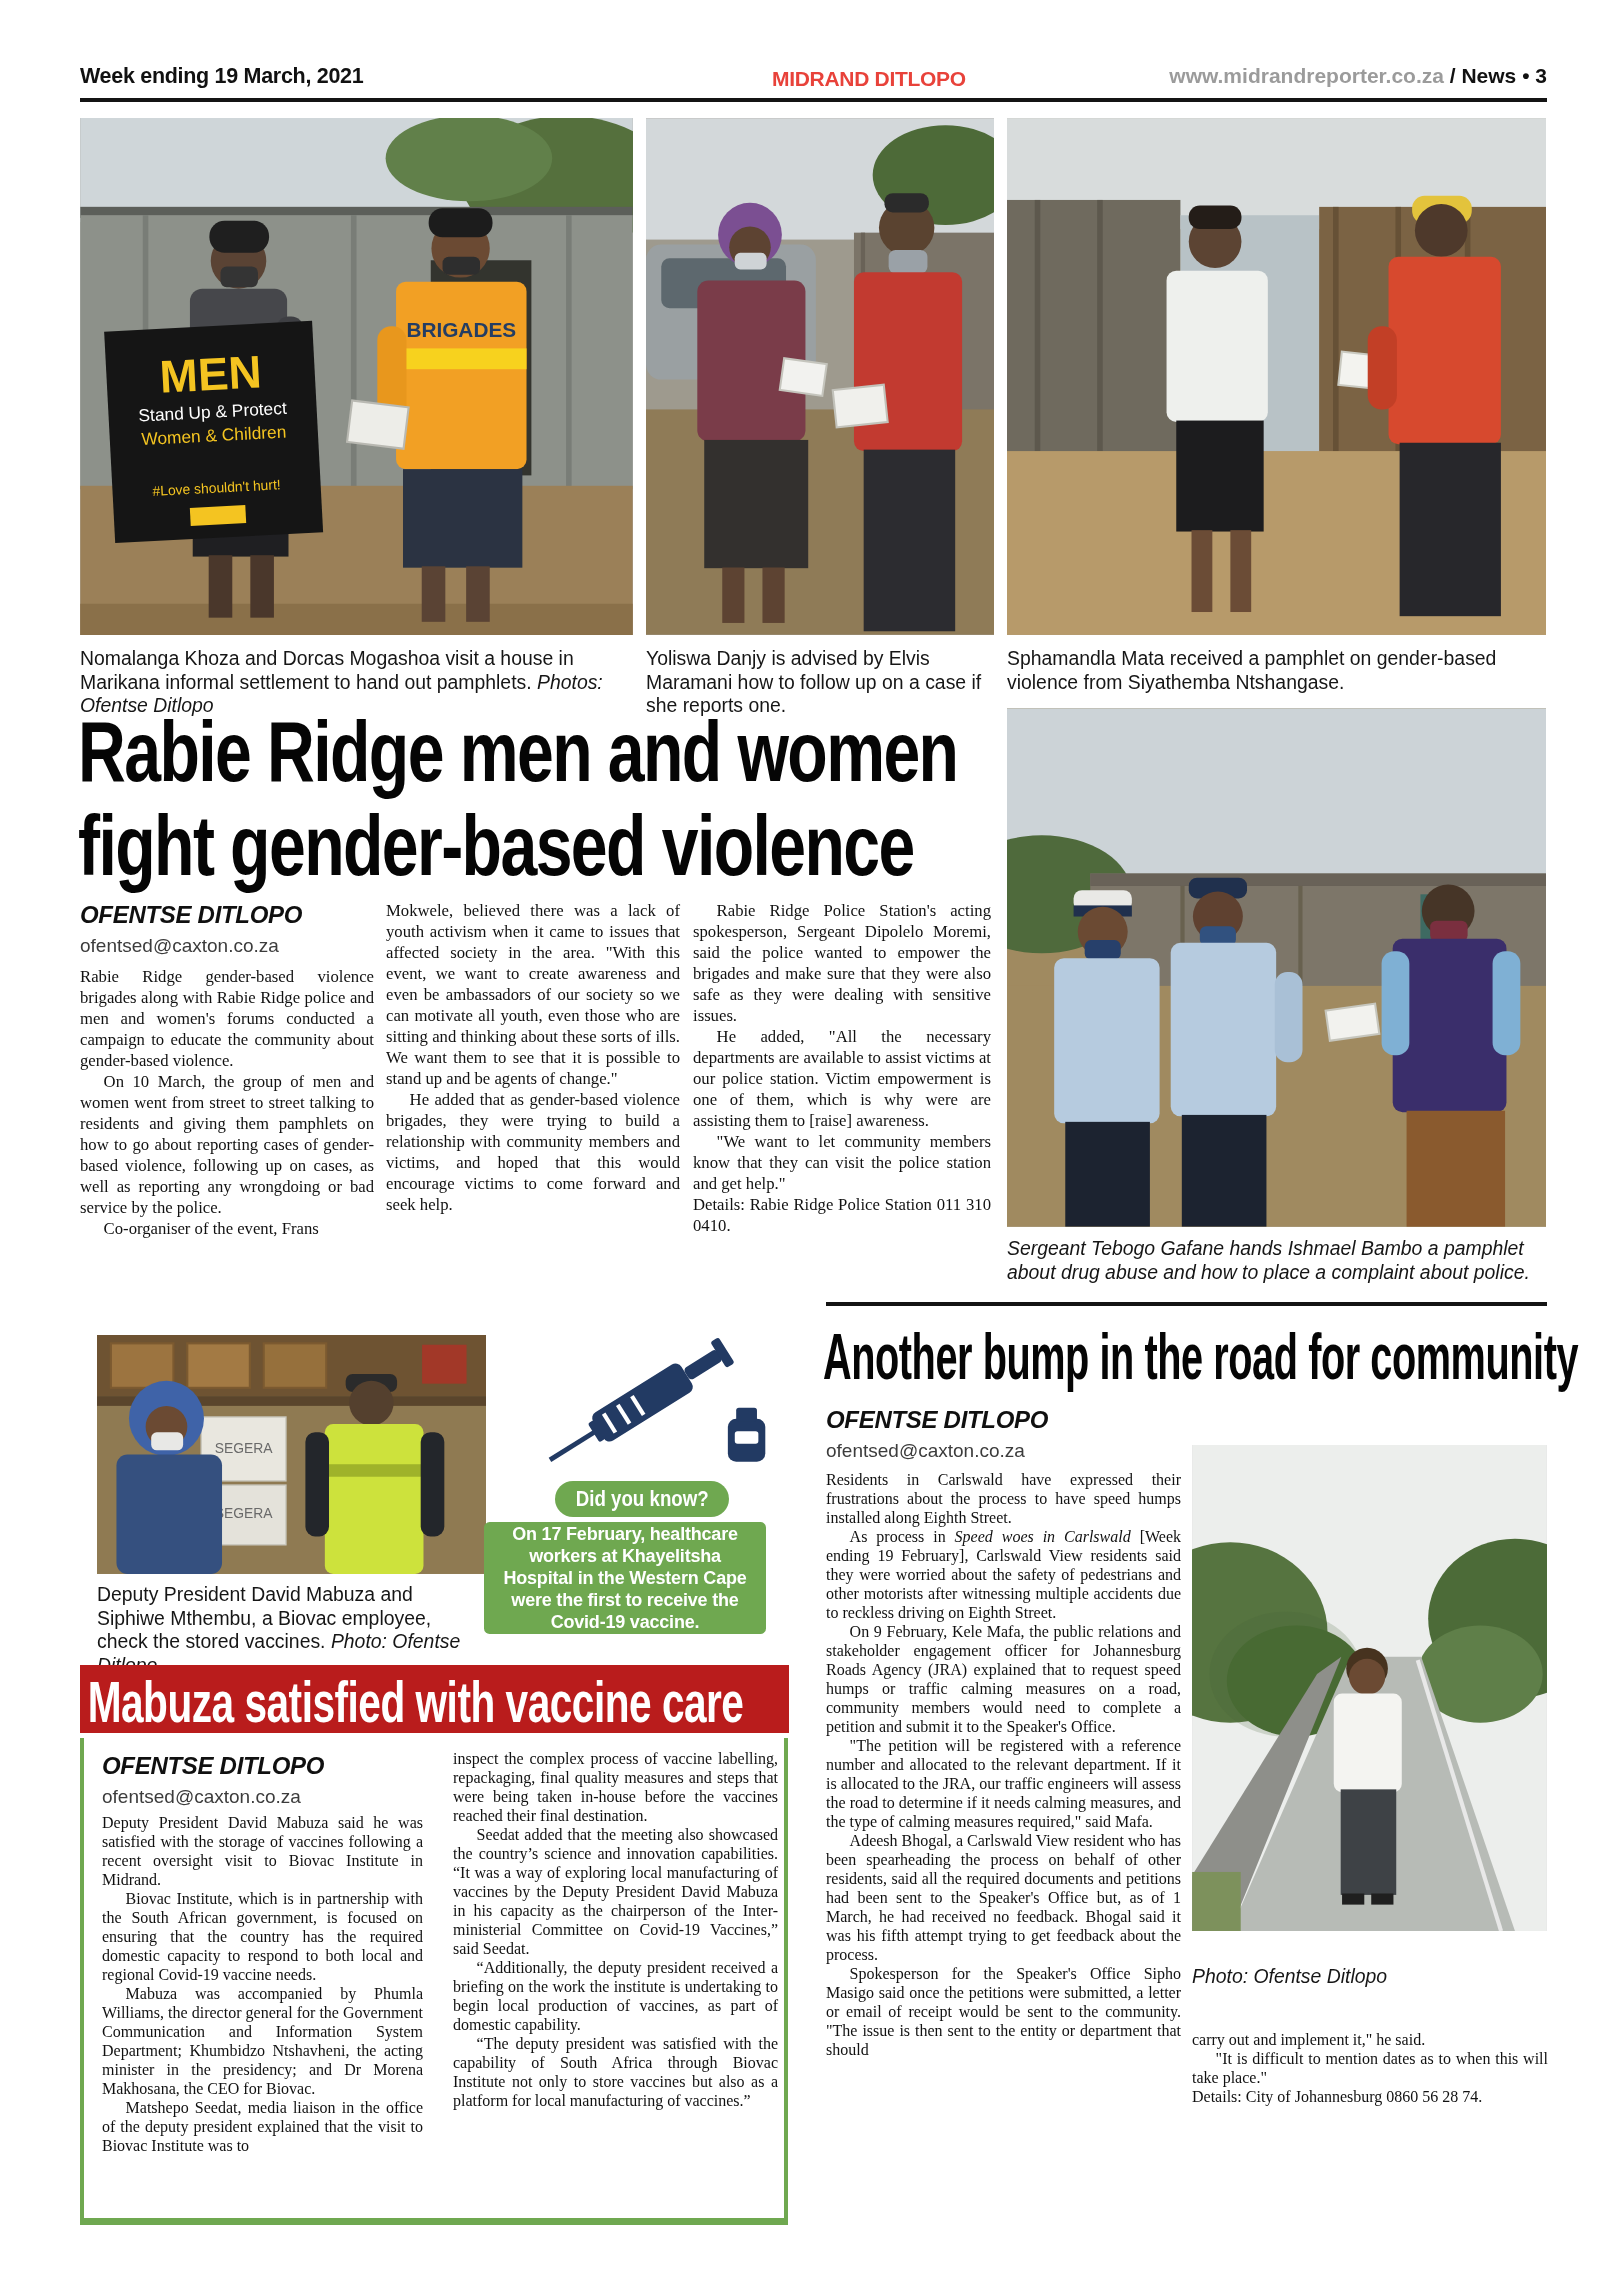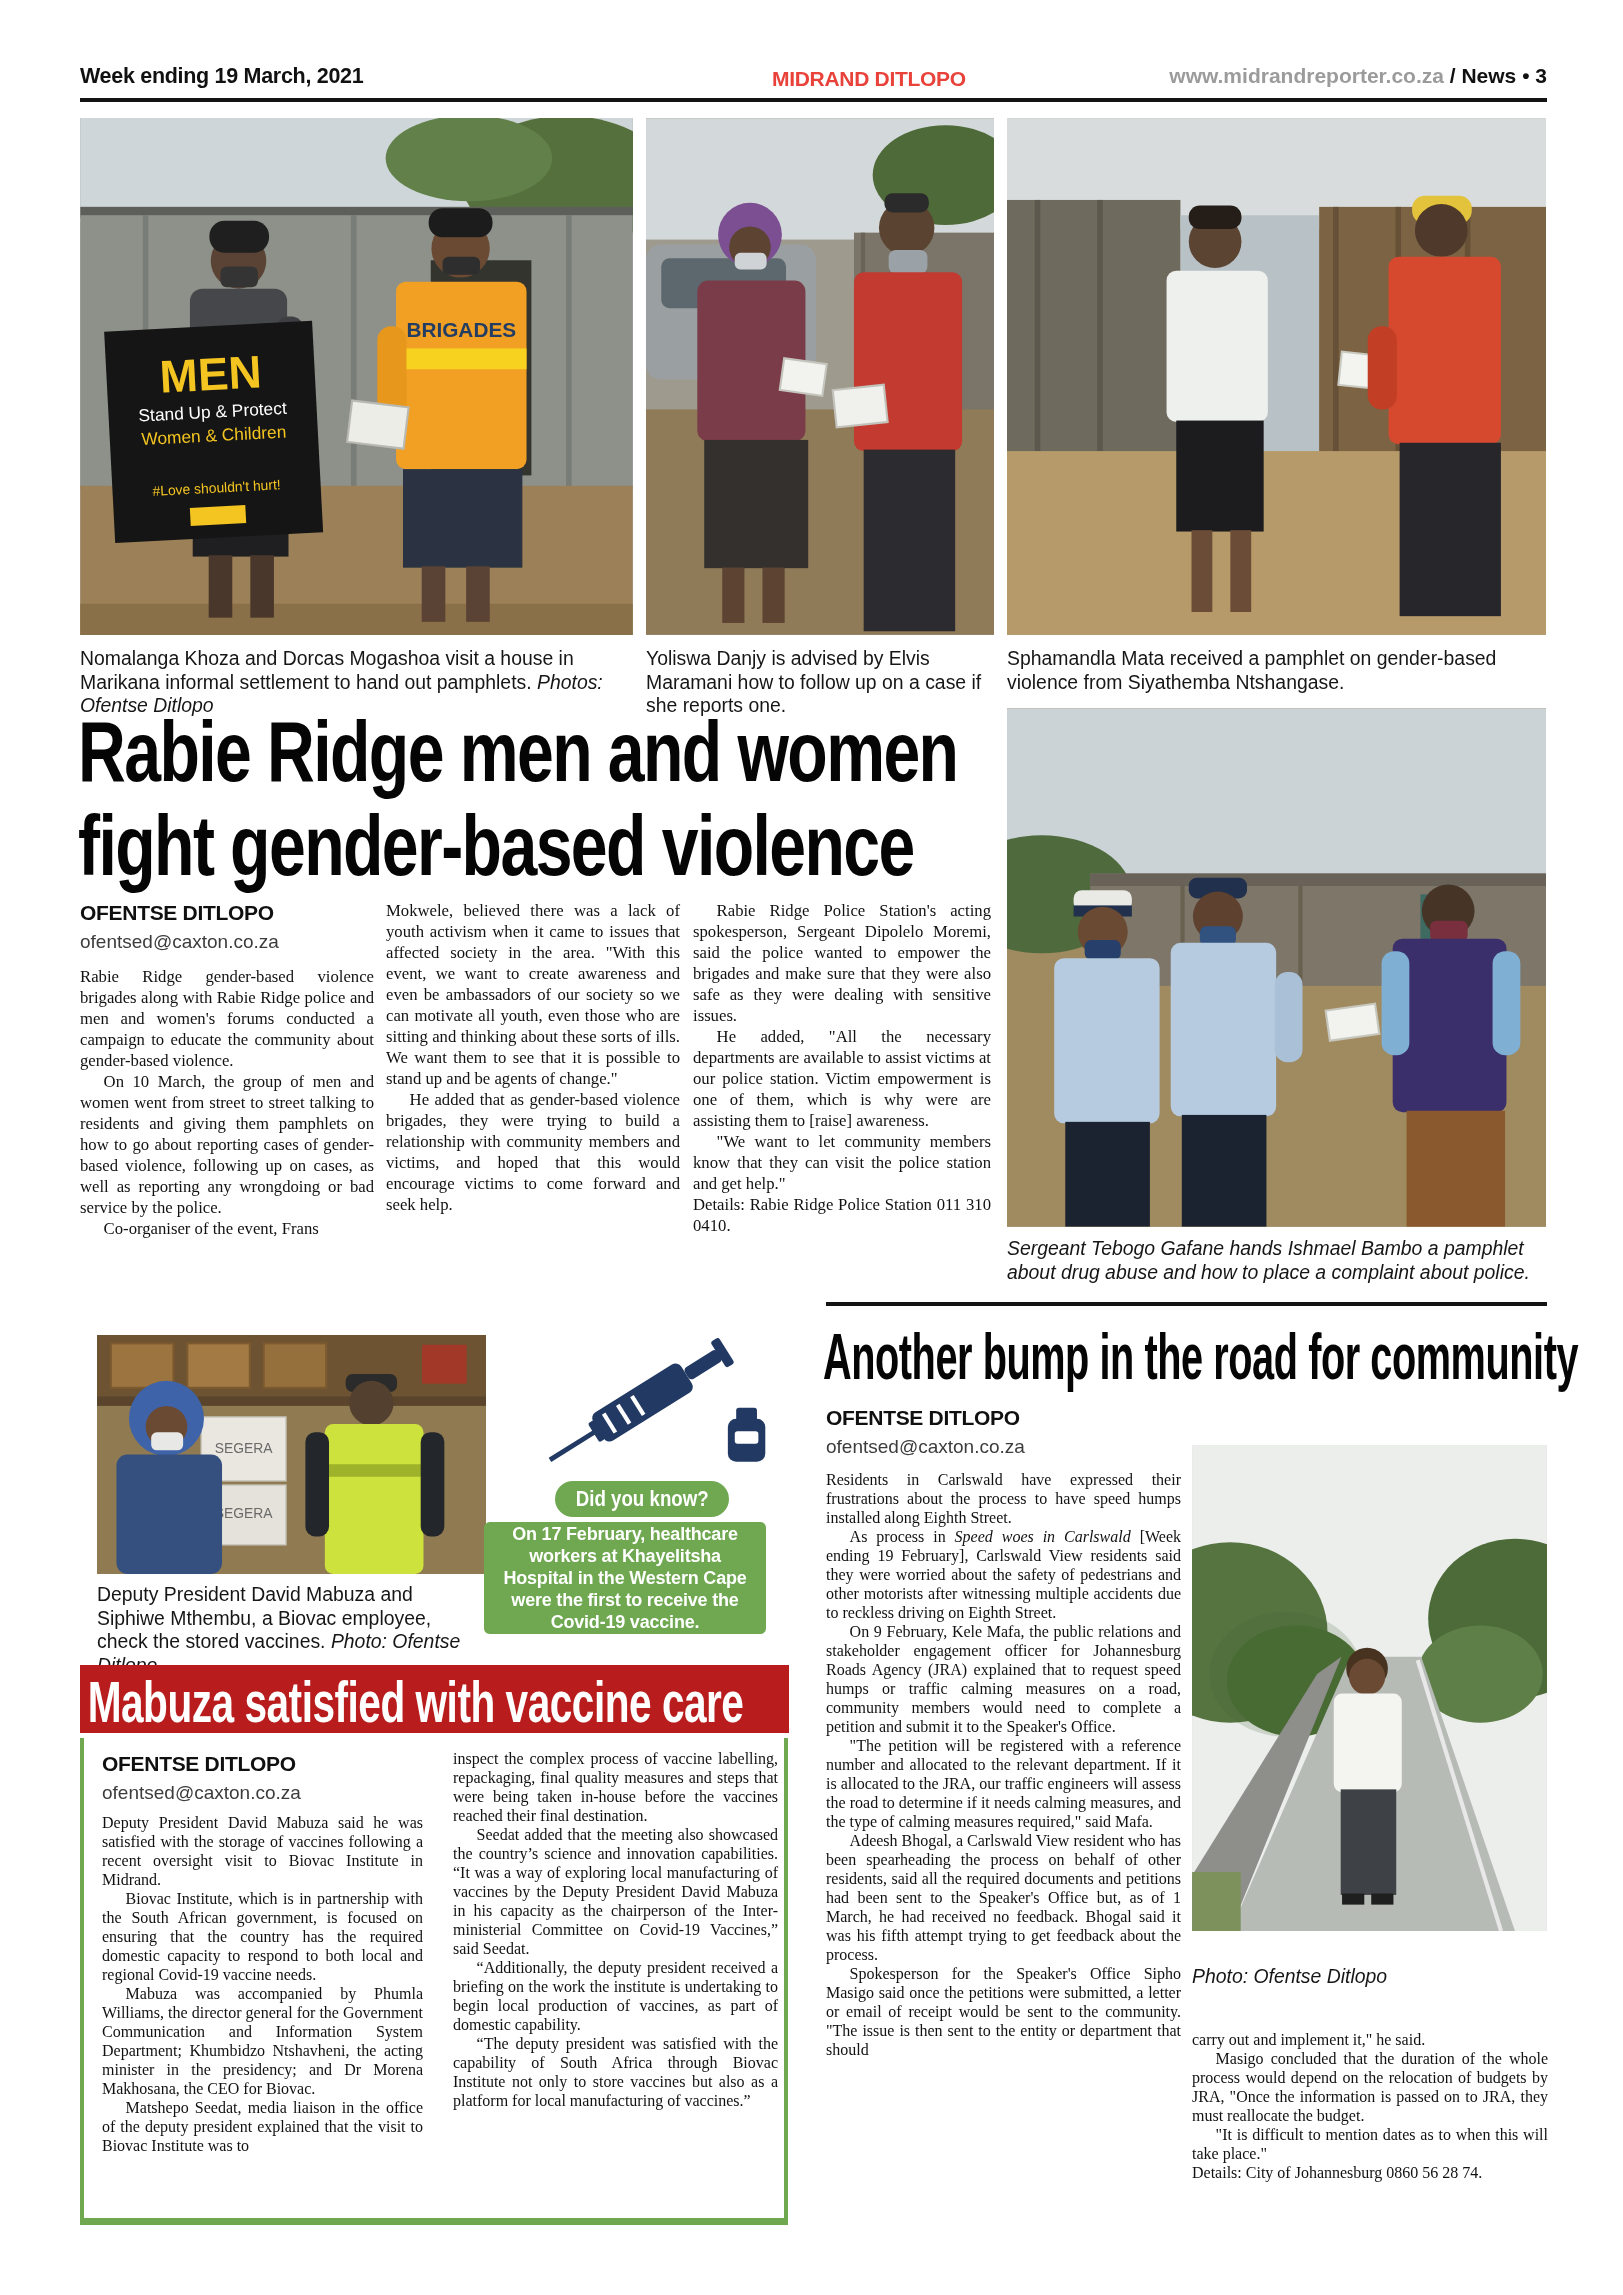--- a/index.html
+++ b/index.html
@@ -22,21 +22,21 @@
   
   .cond { display:inline-block; transform-origin:0 50%; white-space:nowrap;
           font-family:"Liberation Sans", sans-serif; font-weight:bold; }
   .main-hl { position:absolute; left:78px; top:704px; }
   .main-hl .line { height:94px; line-height:94px; }
   .main-hl .cond { font-size:86px; letter-spacing:-2.1px; transform:scaleX(0.77); color:#050505; }
   .road-hl { position:absolute; left:823px; top:1317px; height:81px; line-height:81px; }
   .road-hl .cond { font-size:64px; letter-spacing:-0.7px; transform:scaleX(0.62); color:#050505; }
   
   .byline { position:absolute; }
-  .by-name { font-size:21px; font-weight:bold; letter-spacing:-0.3px; color:#101010; }
+  .by-name { font-size:24px; font-weight:bold; font-style:italic; letter-spacing:-0.3px; color:#101010; }
   .by-email { font-size:19px; color:#3c3c3c; margin-top:5.6px; }
   
   .copy { position:absolute; font-family:"Liberation Serif", serif; text-align:justify; }
   .copy p { margin:0; }
   .copy p.ind { text-indent:23.6px; }
   .copy-main { font-size:16.7px; line-height:21px; }
   .copy-sm { font-size:16px; line-height:19px; }
   
   .rule2 { position:absolute; left:826px; top:1302px; width:721px; height:3.5px; background:#141414; }
   
@@ -404,19 +404,18 @@
       </g>
     </svg>
   </div>
   <div class="caption" style="left:1192px; top:1941px; width:353px;">
     <br>
     <i>Photo: Ofentse Ditlopo</i>
   </div>
 
   <div class="copy copy-sm" style="left:1192px; top:2030px; width:356px;">
     <p>carry out and implement it," he said.</p>
-    <p class="ind">Masigo concluded that the duration of the whole process would depend on the relocation of budgets by JRA, "Once the information is passed on to JRA, they must reallocate the budget.</p>
     <p class="ind">"It is difficult to mention dates as to when this will take place."</p>
     <p>Details: City of Johannesburg 0860 56 28 74.</p>
   </div>
 
 </div>
 
 
 </body></html>

